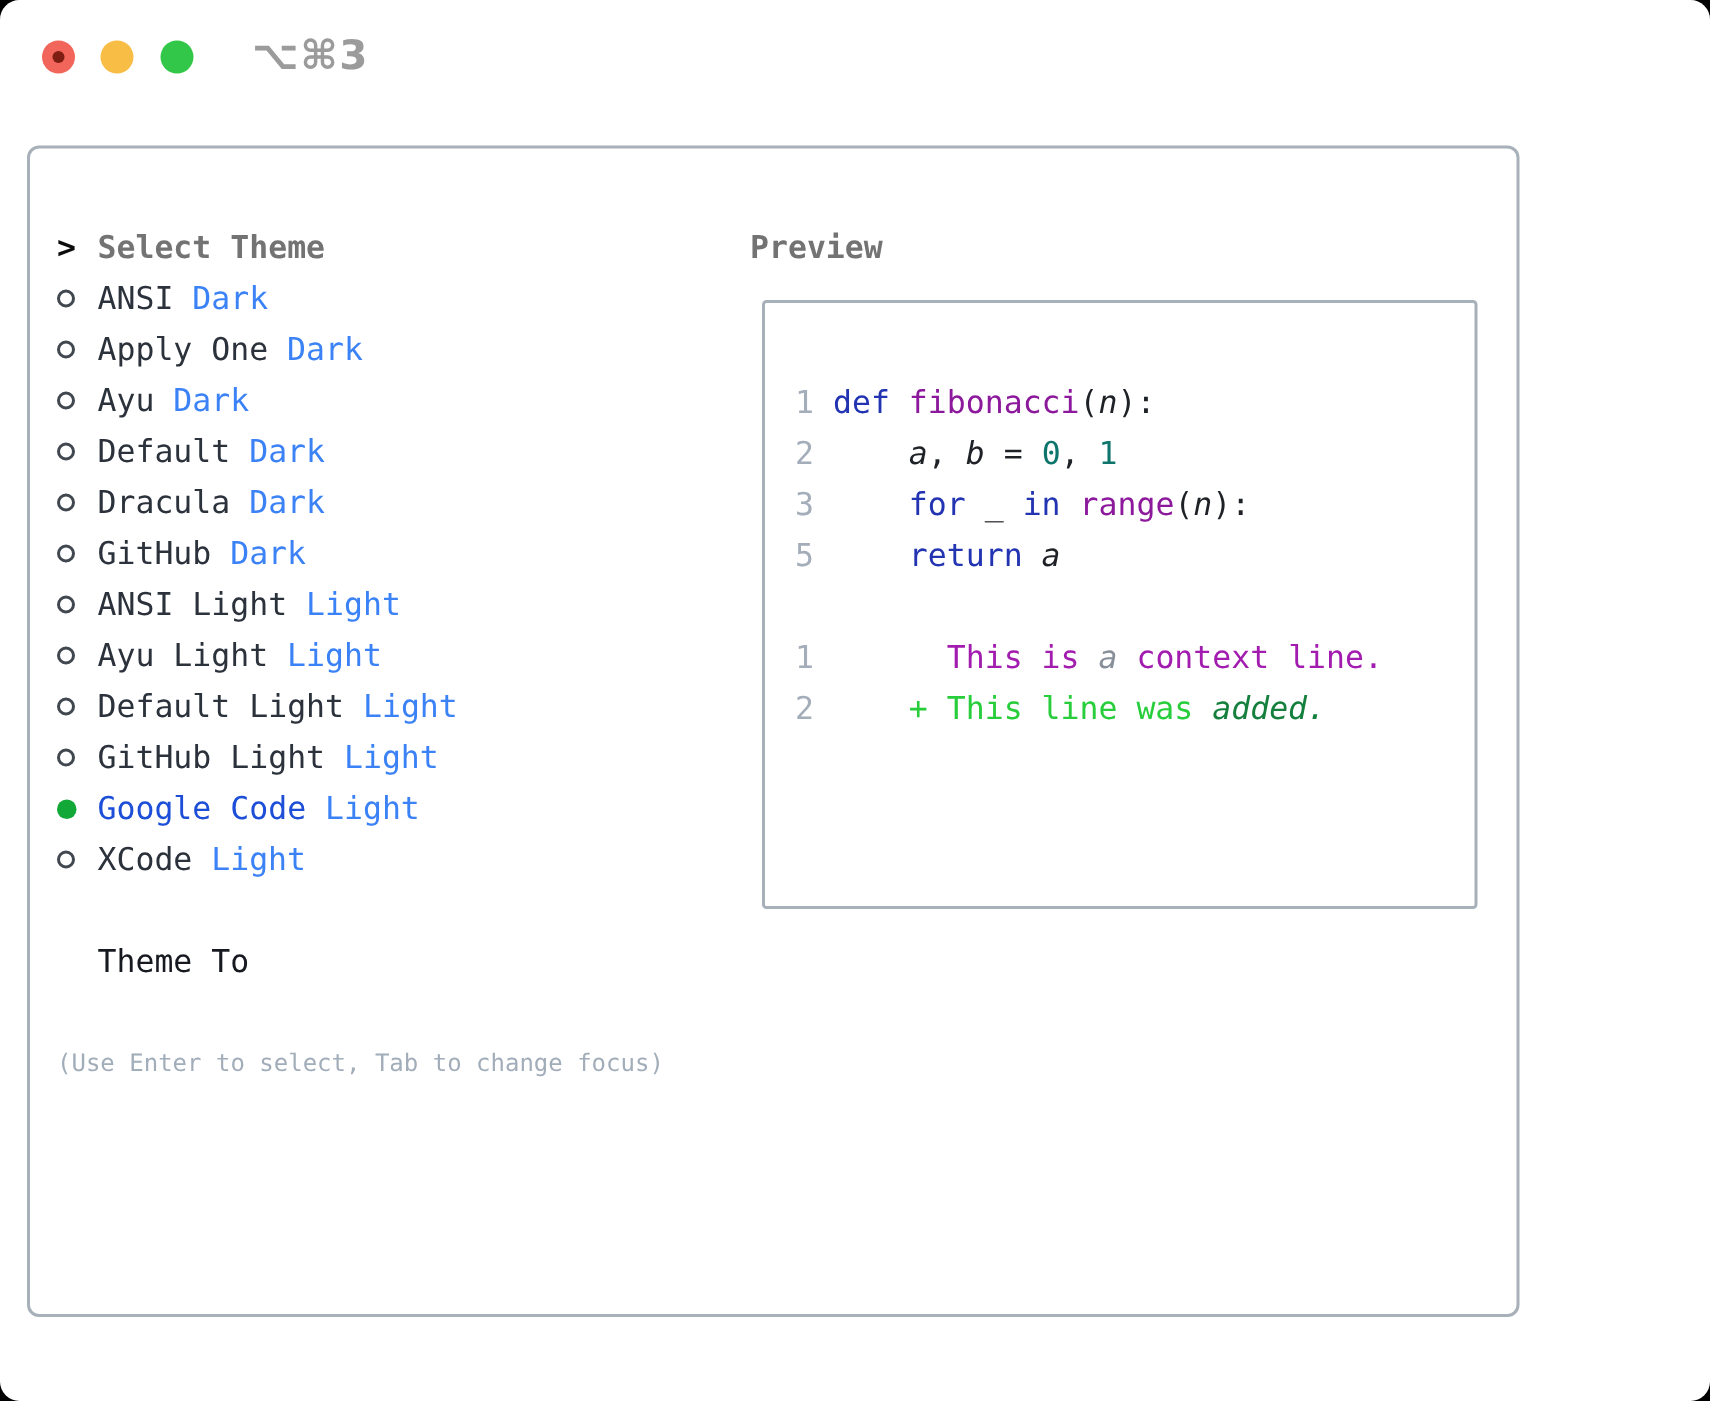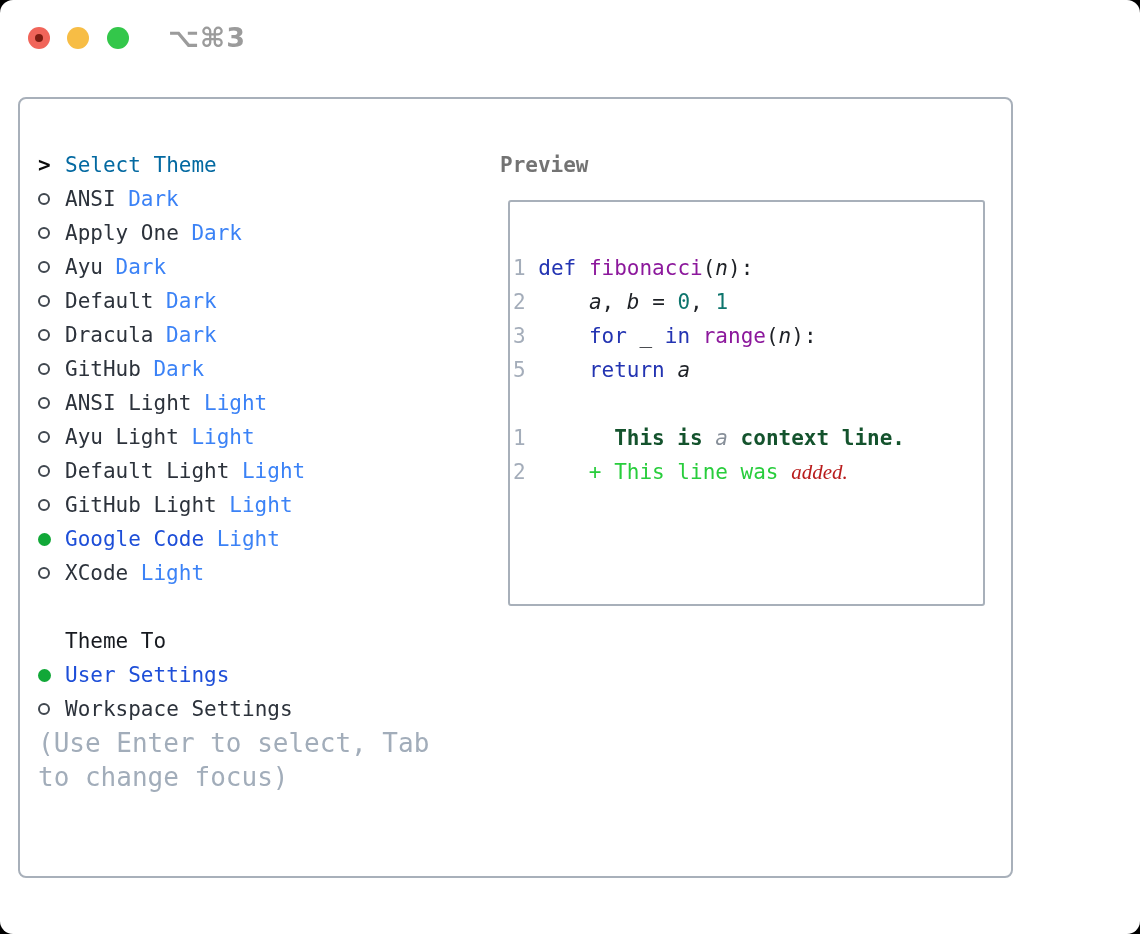--- a/index.html
+++ b/index.html
@@ -34,51 +34,51 @@
   }
   .listcol{position:absolute;left:38px;top:148px;width:430px;}
   .row{height:34px;display:flex;align-items:center;font-size:21px;color:#2c323b;}
   .marker{
     width:14px;height:34px;margin-right:13px;flex:0 0 14px;
     display:flex;align-items:center;justify-content:flex-start;
   }
   .prompt{font-weight:bold;color:#0c0c0c;font-size:21px;}
   .circle-open{width:12px;height:12px;border-radius:50%;border:2px solid #40474f;box-sizing:border-box;}
   .circle-filled{width:13px;height:13px;border-radius:50%;background:#11a838;}
-  .hdr{font-weight:normal;color:#0369a1;}
+  .hdr{font-weight:bold;color:#737373;}
   .theme-name{white-space:pre;}
   .theme-tag{color:#3b82f6;margin-left:12.6px;white-space:pre;}
   .row.selected .theme-name, .row.selected .opt-name{color:#1d4ed8;}
   .apply-block{margin-top:34px;}
   .hint{
-    width:405px;font-size:26px;line-height:34px;color:#a2adba;
+    margin-top:34px;width:405px;font-size:16px;line-height:34px;color:#a2adba;
   }
   
   .preview-title{
     position:absolute;left:500px;top:148px;height:34px;display:flex;align-items:center;
     font-size:21px;font-weight:bold;color:#737373;
   }
   .preview-box{
     position:absolute;left:508px;top:200px;width:477px;height:406px;
     border:2px solid #a8b0ba;border-radius:3px;box-sizing:border-box;background:#fff;
     overflow:hidden;
   }
-  .code{padding:49px 0 0 3px;}
+  .code{padding:49px 0 0 20px;}
   .cline{height:34px;line-height:34px;font-size:21px;white-space:pre;}
   .tok-ln{color:#a4adba;}
   .tok-pl{color:#1e2126;}
   .tok-kw{color:#2334b2;}
   .tok-fn{color:#8c189c;}
   .tok-id{color:#1e2126;font-style:italic;}
   .tok-lit{color:#0e756d;}
-  .tok-ctx{color:#14532d;font-weight:bold;}
+  .tok-ctx{color:#a21caf;}
   .tok-ctxi{color:#878f99;font-style:italic;}
   .tok-del{color:#c43620;}
   .tok-add{color:#28cd3c;}
-  .tok-addi{color:#b91c1c;font-style:italic;font-family:Liberation Serif, serif;}
+  .tok-addi{color:#15803d;font-style:italic;}
 </style>
 </head>
 <body>
 
 <div class="window">
 
   <div class="titlebar">
     <div class="dot dot-close">
         <div class="inner"></div>
       </div>
@@ -181,34 +181,20 @@
           <span class="theme-name">XCode</span>
           <span class="theme-tag">Light</span>
         </div>
       </div>
 
     <div class="apply-block">
       <div class="row">
         <span class="marker"></span>
         <span style="color:#16191f;">Theme To</span>
       </div>
-      <div id="apply-options">
-          <div class="row selected">
-            <span class="marker">
-              <span class="circle-filled"></span>
-            </span>
-            <span class="opt-name">User Settings</span>
-          </div>
-          <div class="row">
-            <span class="marker">
-              <span class="circle-open"></span>
-            </span>
-            <span class="opt-name">Workspace Settings</span>
-          </div>
-        </div>
     </div>
 
     <div class="hint">(Use Enter to select, Tab to change focus)</div>
   </div>
 
   <div class="preview-title">Preview</div>
 
   <div class="preview-box">
     <div class="code" id="preview-code">
         <div class="cline"><span class="tok-ln">1</span><span class="tok-pl"> </span><span class="tok-kw">def</span><span class="tok-pl"> </span><span class="tok-fn">fibonacci</span><span class="tok-pl">(</span><span class="tok-id">n</span><span class="tok-pl">):</span></div>

